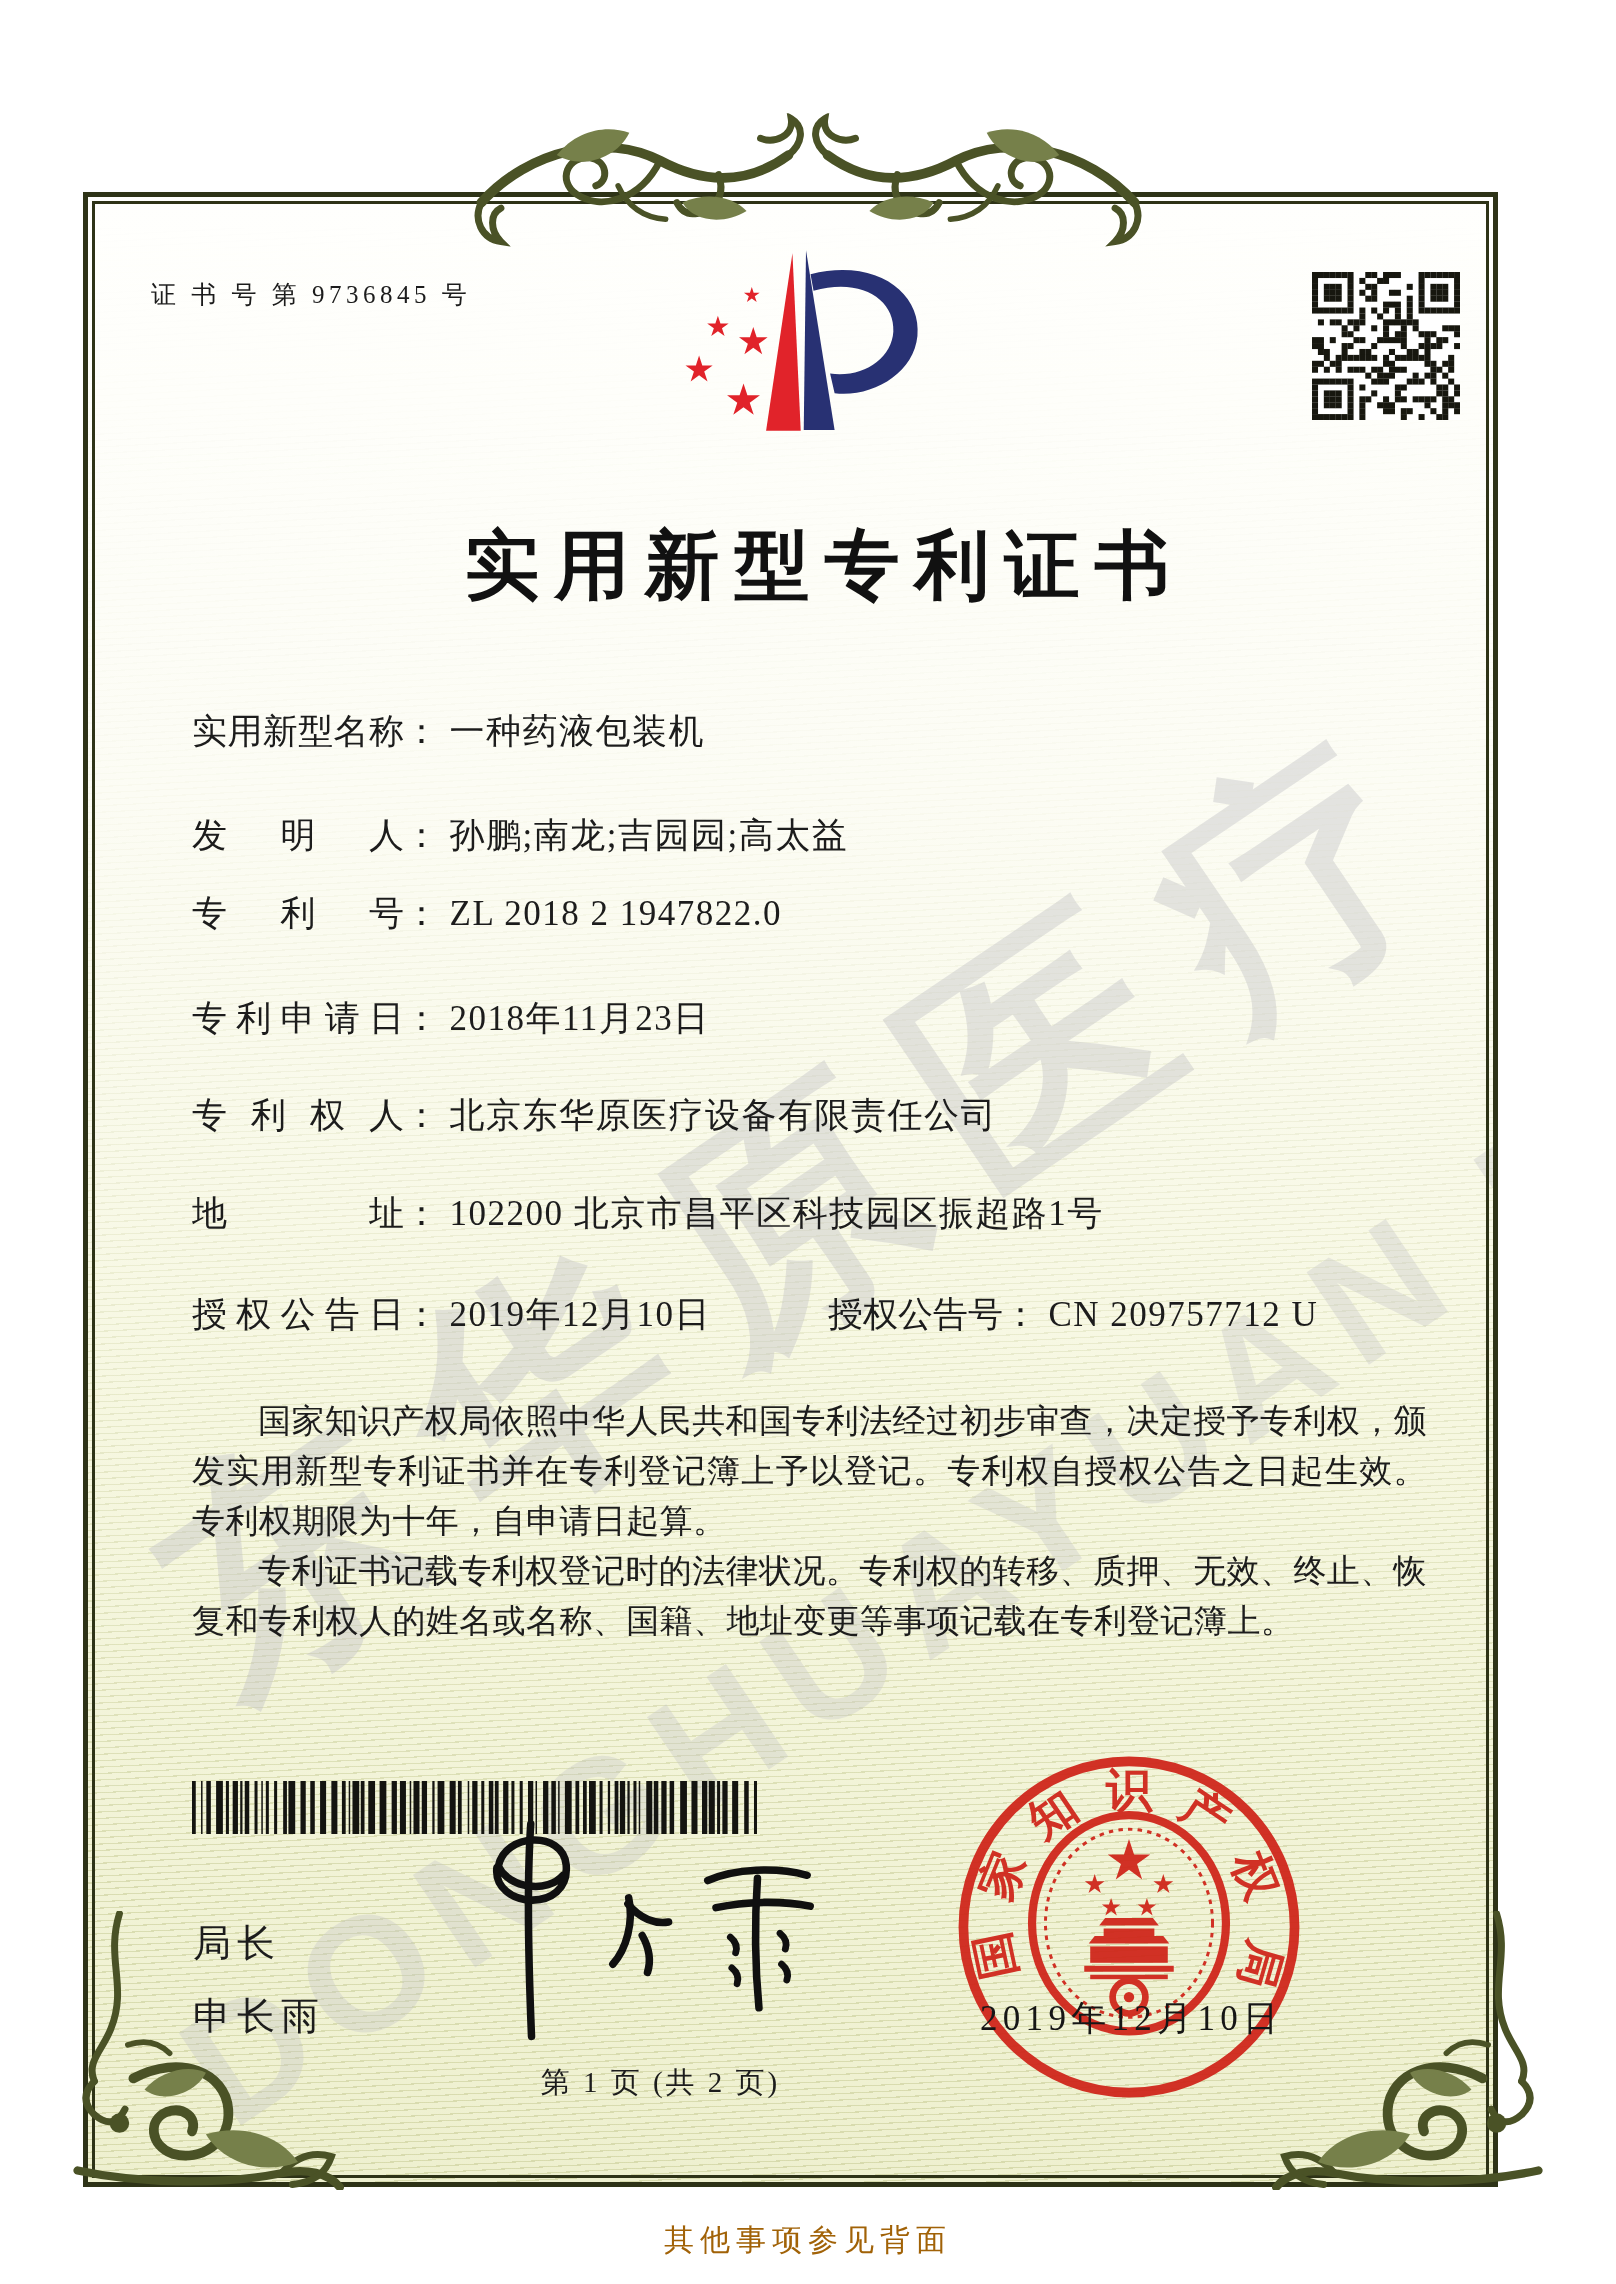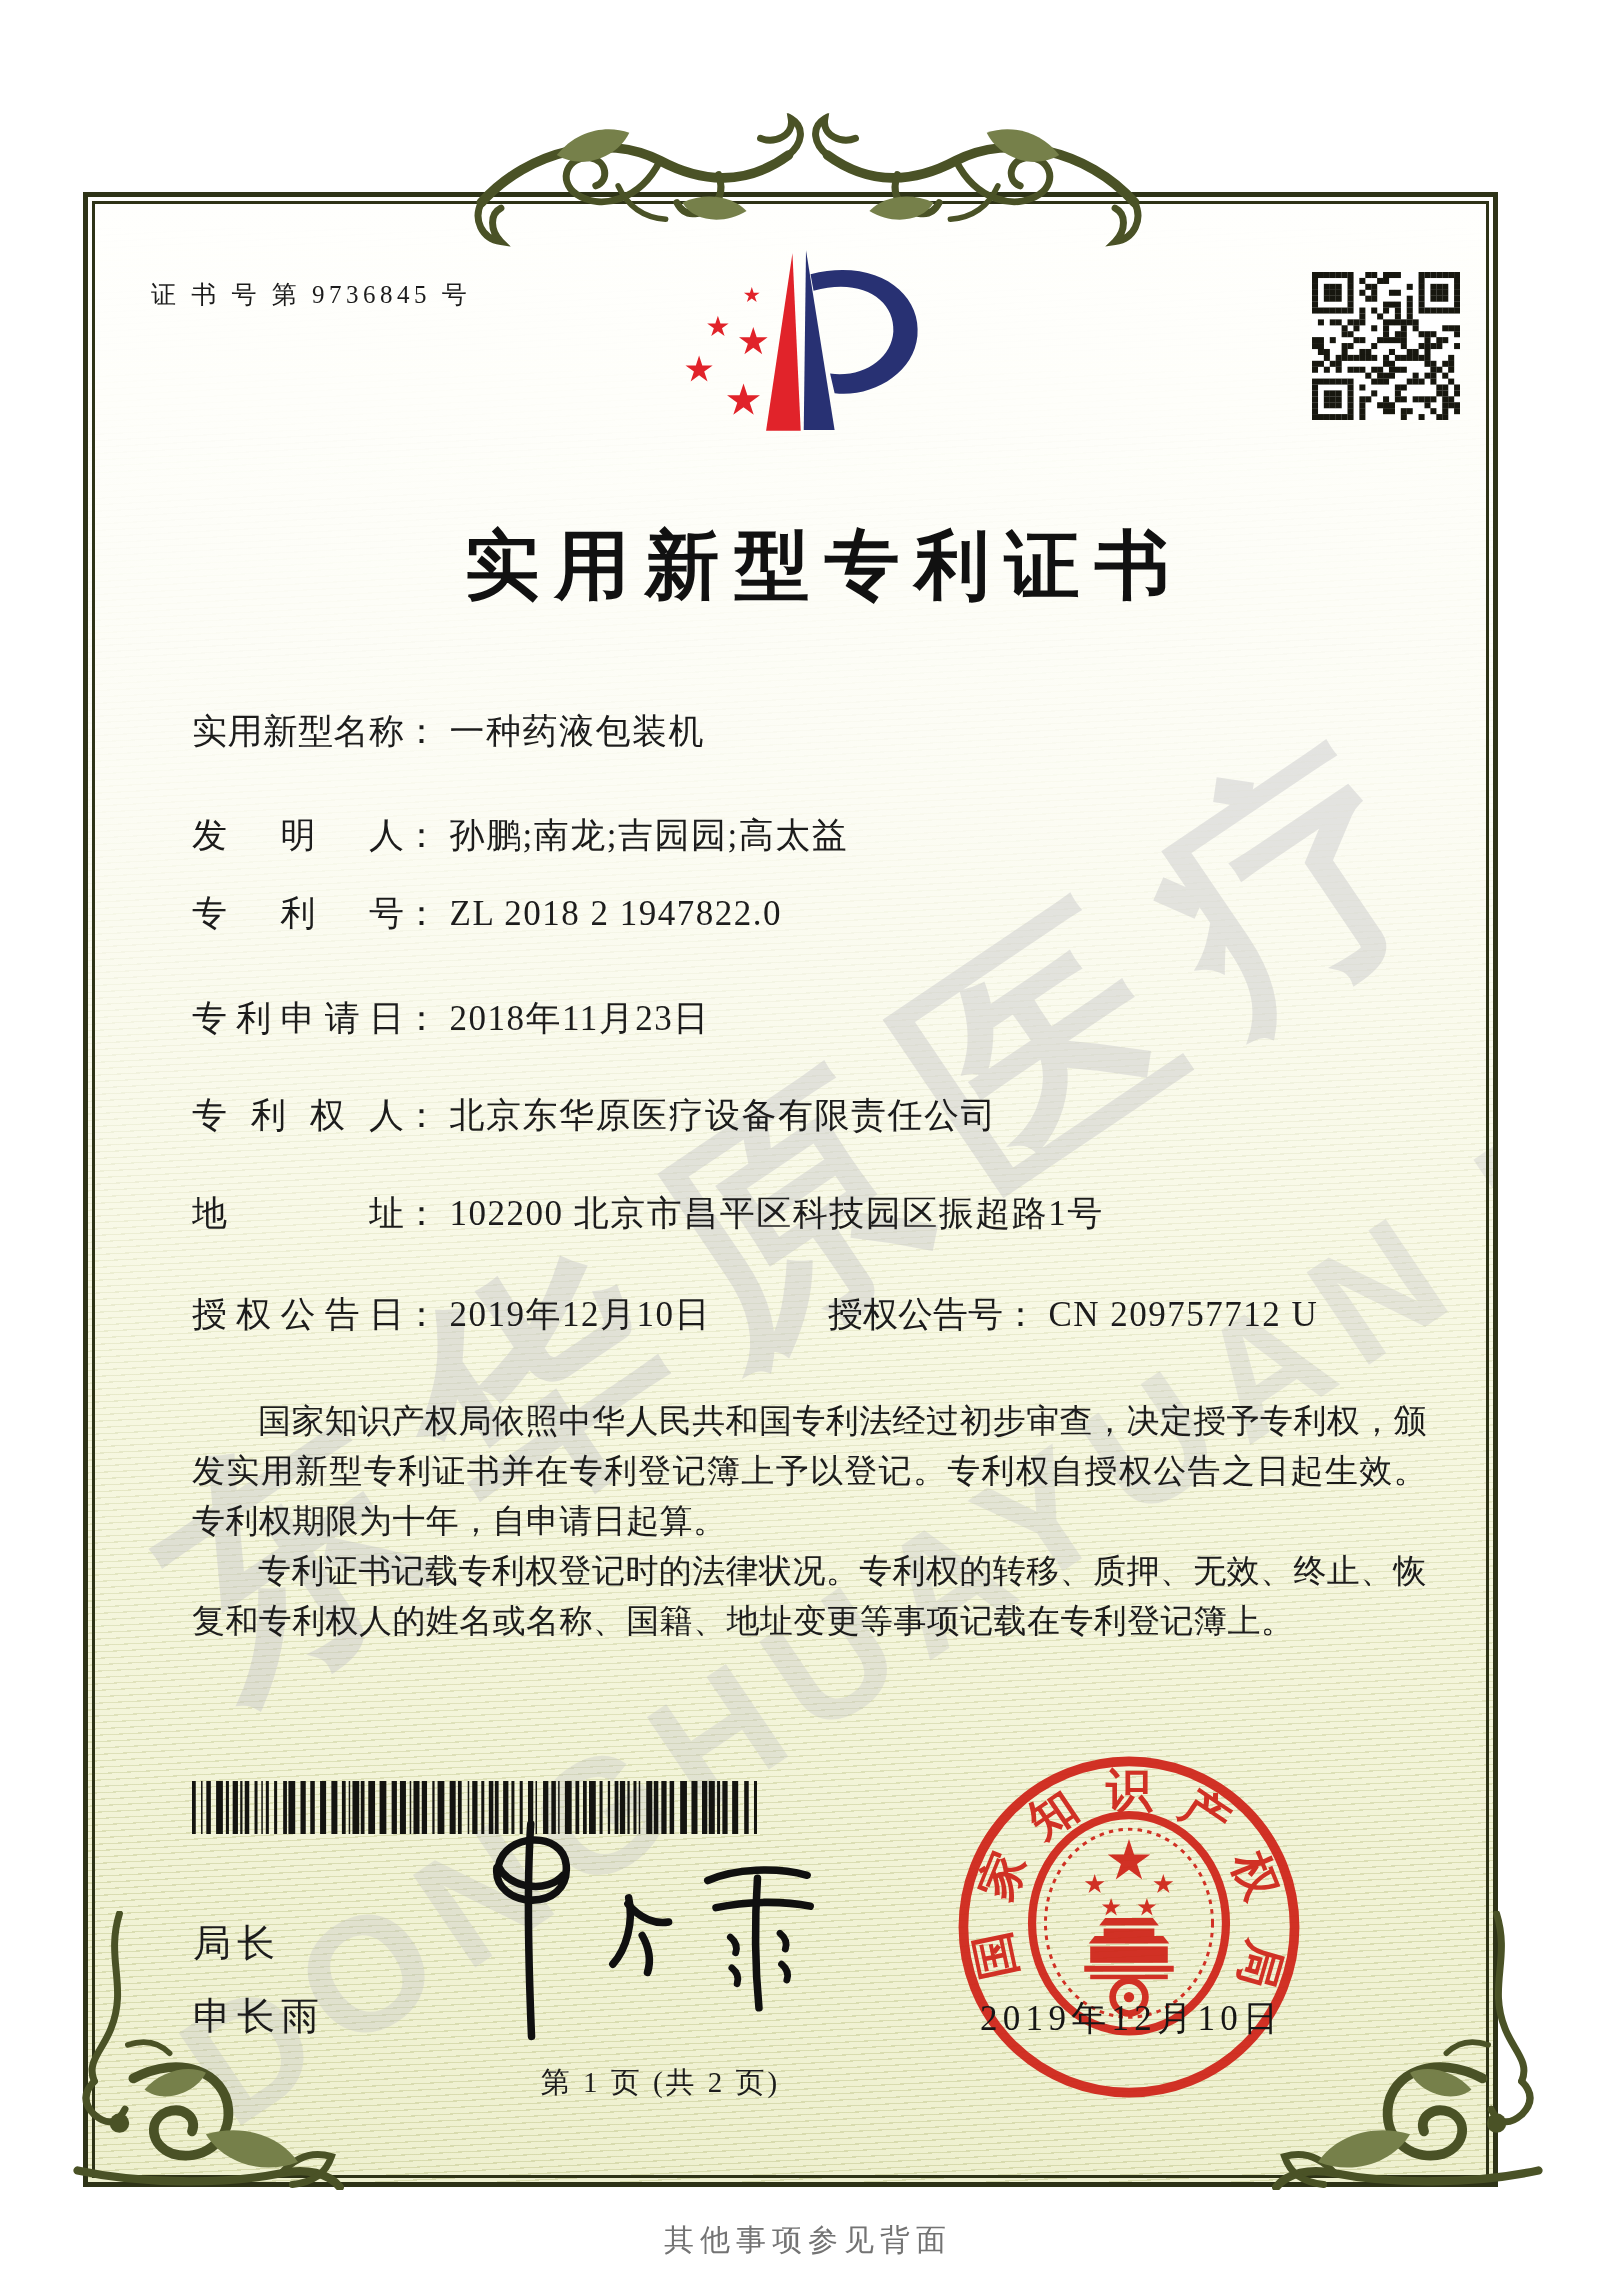--- a/index.html
+++ b/index.html
@@ -51,21 +51,21 @@
   .sig-title{position:absolute;left:105px;top:1721px;font-size:38px;letter-spacing:6px;}
   .sig-name{position:absolute;left:105px;top:1794px;font-size:38px;letter-spacing:6px;}
   .signature{position:absolute;left:371px;top:1612px;width:377px;height:241px;}
   .seal{position:absolute;left:862px;top:1551px;width:358px;height:358px;z-index:4;opacity:.93;}
   .seal-ch{font-size:62px;font-weight:bold;fill:var(--seal-red);text-anchor:middle;dominant-baseline:central;
            font-family:"Liberation Serif","DejaVu Serif",serif;}
   .seal-date{position:absolute;left:892px;top:1798px;width:392px;font-size:35px;letter-spacing:5.3px;
              color:#161616;z-index:5;}
   .page-info{position:absolute;left:0;top:1866px;width:1145px;text-align:center;font-size:29px;letter-spacing:3px;}
   .back-note{position:absolute;left:0;top:2220px;width:100%;text-align:center;font-size:30px;
-             letter-spacing:6px;color:#737373;z-index:3;}
+             letter-spacing:6px;color:#a16207;z-index:3;}
   
   .orn{position:absolute;z-index:7;pointer-events:none;}
   .orn svg{display:block;width:100%;height:100%;}
   .dragon-l{left:473px;top:113px;width:335px;height:154px;}
   .dragon-r{left:808px;top:113px;width:335px;height:154px;transform:scaleX(-1);}
   .fl-bl{left:72px;top:1911px;width:279px;height:279px;}
   .fl-br{left:1265px;top:1911px;width:279px;height:279px;transform:scaleX(-1);}
   .bars rect{fill:#141410;}
   .qrm{fill:#17170f;}
 </style>

